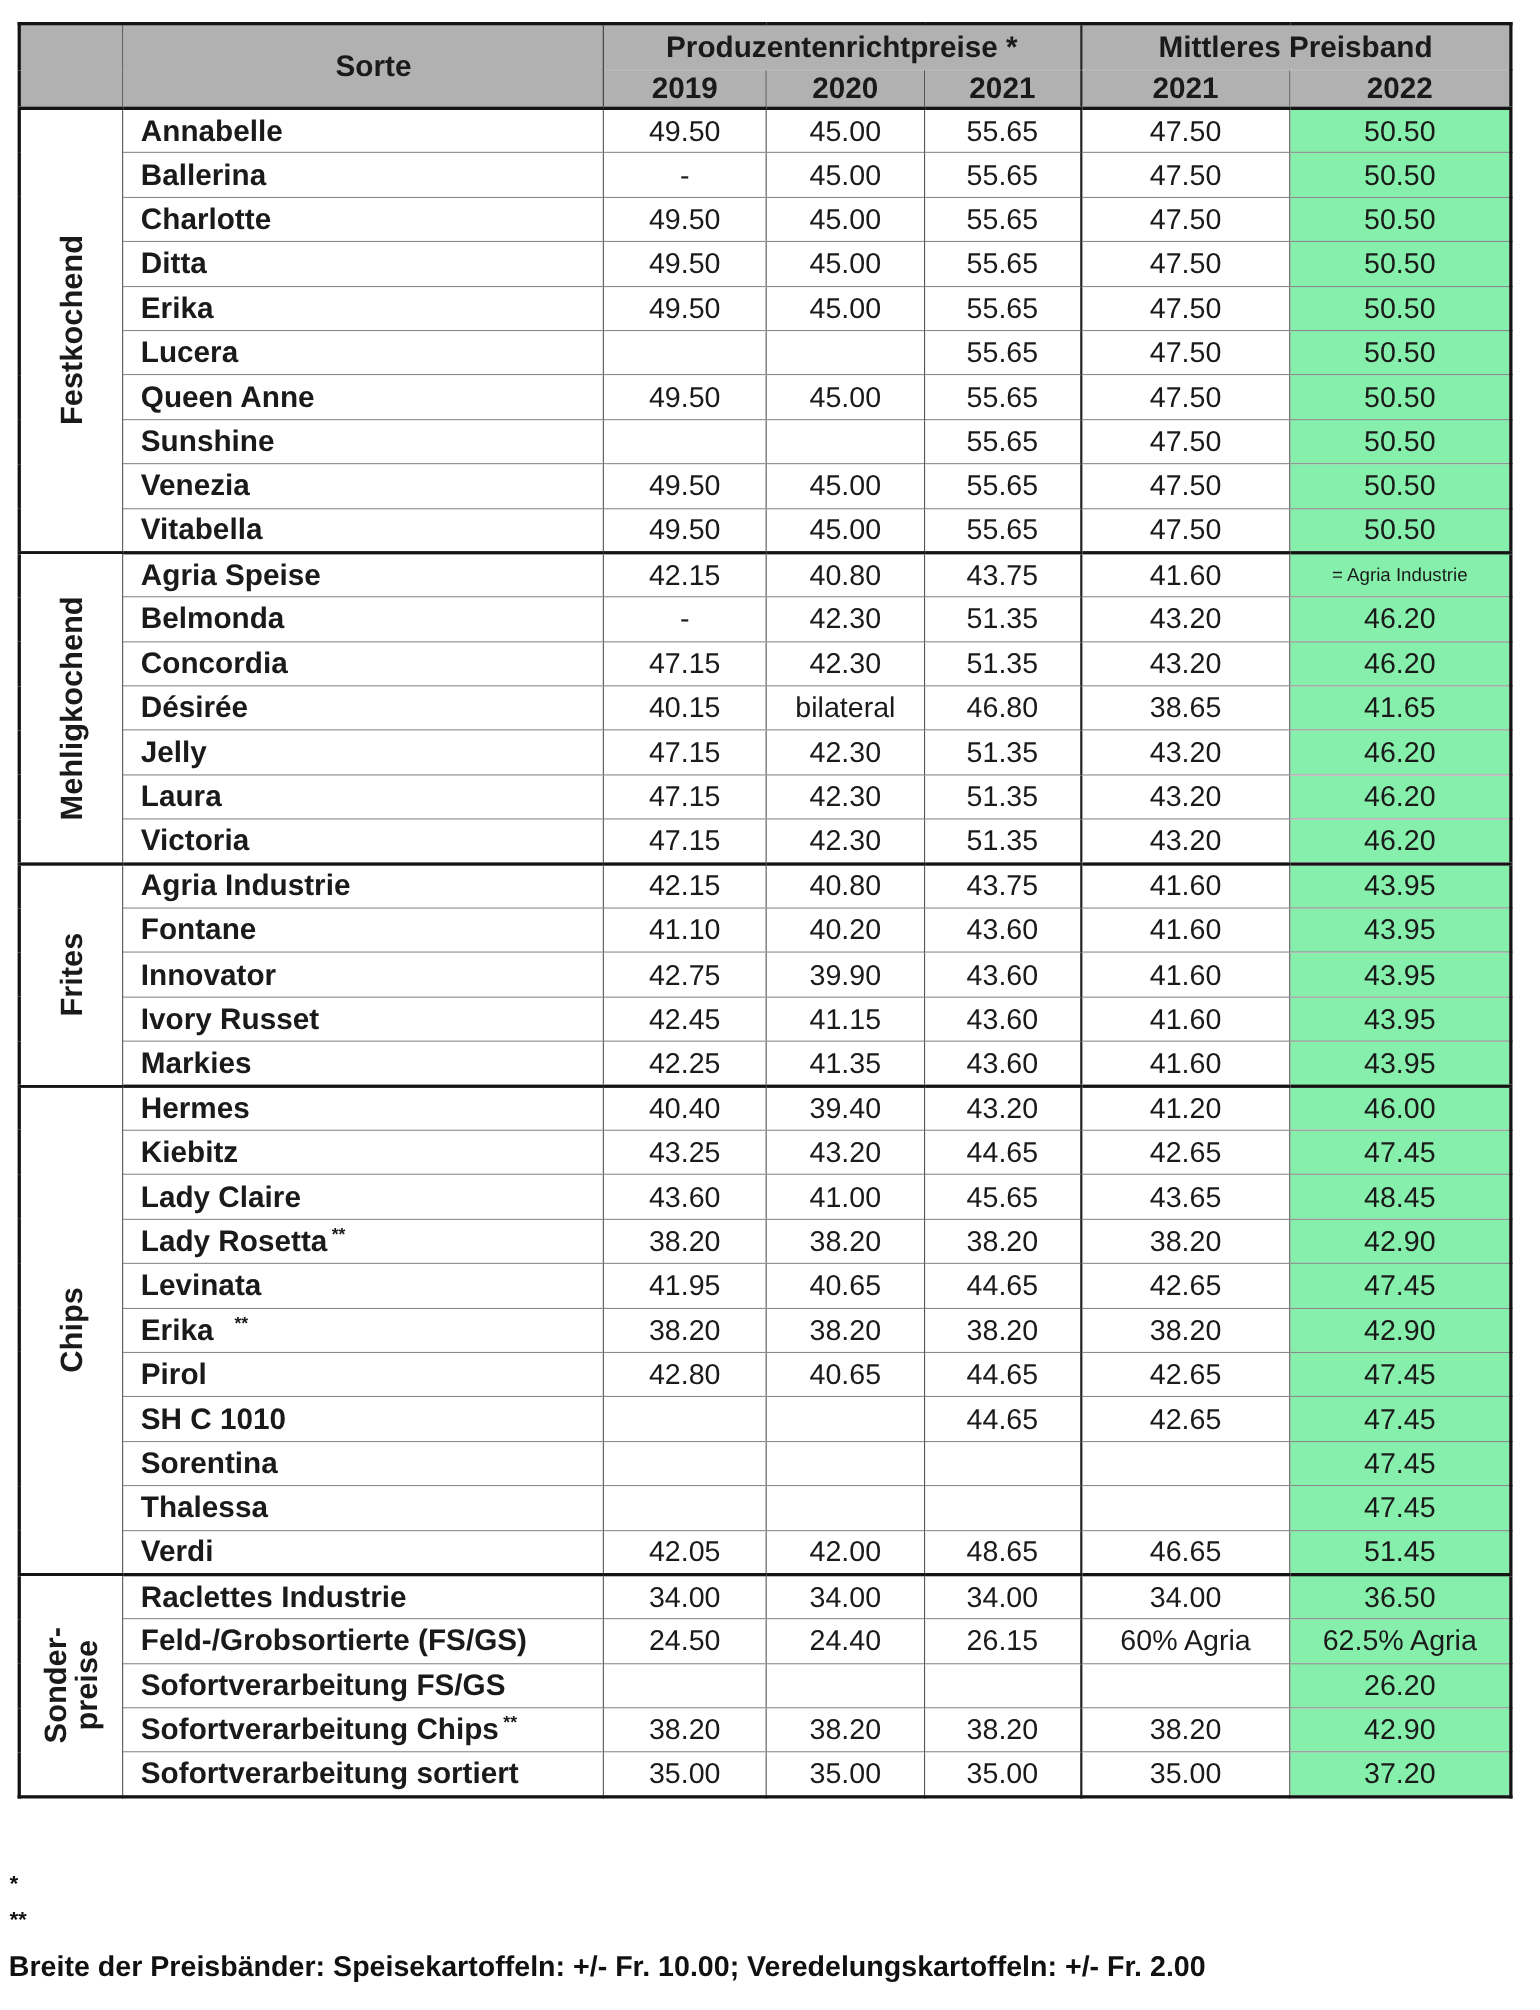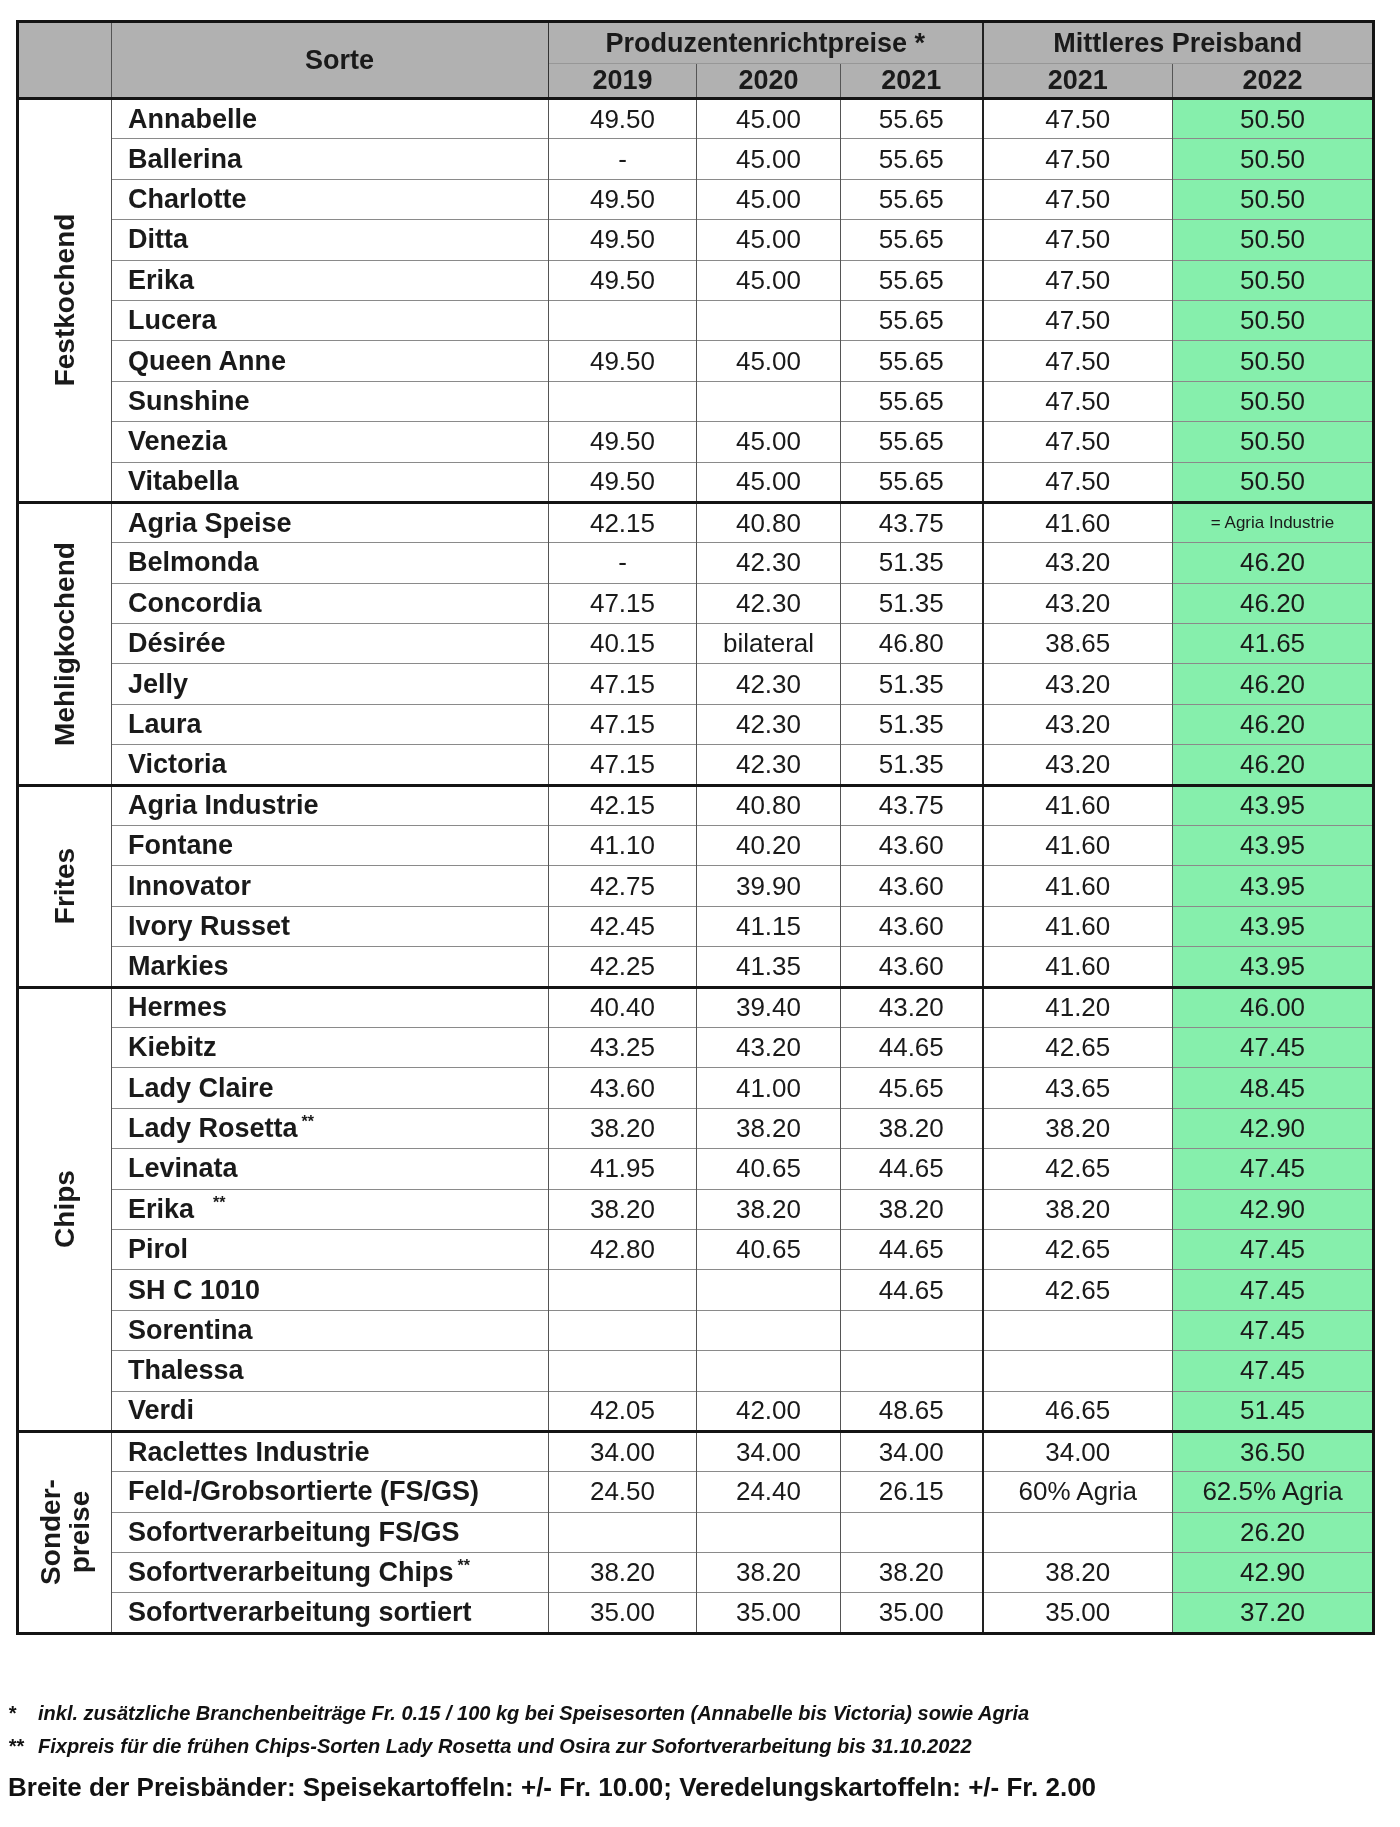--- a/index.html
+++ b/index.html
@@ -434,21 +434,19 @@
           <td class="c-v3">35.00</td>
           <td class="c-v4 green">37.20</td>
         </tr>
       </tbody>
   </table>
 </div>
 
 <div class="footnotes">
   <div class="fn">
     <span class="fn-marker">*</span>
-    <span>inkl. zusätzliche Branchenbeiträge Fr. 0.15 / 100 kg bei Speisesorten (Annabelle bis Victoria) sowie Agria</span>
   </div>
   <div class="fn">
     <span class="fn-marker">**</span>
-    <span>Fixpreis für die frühen Chips-Sorten Lady Rosetta und Osira zur Sofortverarbeitung bis 31.10.2022</span>
   </div>
 </div>
 
 <div class="band-note">Breite der Preisbänder: Speisekartoffeln: +/- Fr. 10.00; Veredelungskartoffeln: +/- Fr. 2.00</div>
 
 </body></html>

